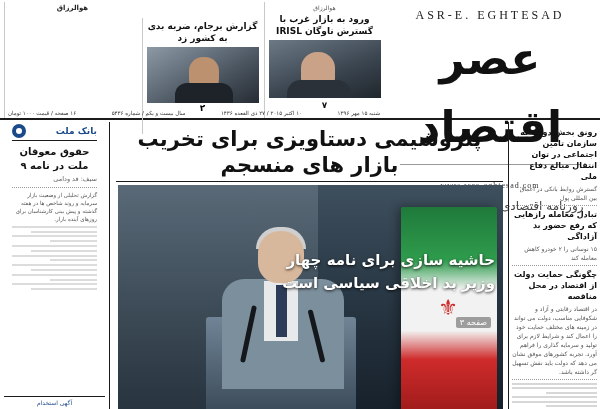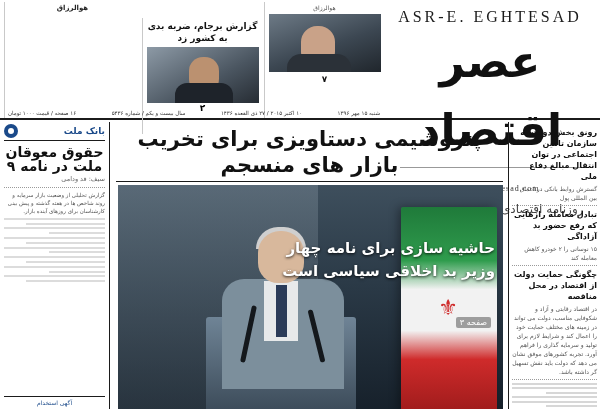--- a/index.html
+++ b/index.html
@@ -30,21 +30,21 @@
   }
   .mast-logo {
     position: absolute;
     top: 2px; right: 4px;
     width: 212px;
     height: 116px;
     text-align: center;
   }
   .mast-logo .latin {
     font-family: "Liberation Serif", serif;
-    font-size: 16px;
+    font-size: 12px;
     letter-spacing: 3px;
     color: #1b1b1b;
     margin-top: 6px;
   }
   .mast-logo .arabic {
     font-family: "DejaVu Sans", sans-serif;
     font-weight: bold;
     font-size: 44px;
     color: #111;
     line-height: 68px;
@@ -341,21 +341,21 @@
     position: absolute;
     left: 34px; top: 88px;
     width: 26px; height: 26px;
     color: #cf2b2b;
     font-size: 22px;
     text-align: center;
     line-height: 26px;
   }
   .overlay-head {
     position: absolute;
-    top: 52px; right: 8px;
+    top: 64px; right: 8px;
     width: 230px;
     color: #ffffff;
     font-size: 15px;
     font-weight: bold;
     line-height: 23px;
     text-align: right;
     text-shadow: 0 1px 3px rgba(0,0,0,.85);
     direction: rtl;
   }
   .overlay-page {
@@ -376,21 +376,21 @@
   }
 
   
   .col-left {
     position: absolute;
     top: 0; left: 0;
     width: 110px;
     height: 287px;
     border-right: 1px solid #1b1b1b;
     box-sizing: border-box;
-    padding: 2px 4px;
+    padding: 2px 12px;
     direction: rtl;
   }
   .brand-row {
     display: flex;
     align-items: center;
     justify-content: space-between;
     border-bottom: 1px solid #1b1b1b;
     padding-bottom: 2px;
   }
   .brand-row .bank {
@@ -407,21 +407,21 @@
   }
   .brand-row .mark::after {
     content: "";
     position: absolute;
     left: 4px; top: 4px;
     width: 6px; height: 6px;
     background: #fff;
     border-radius: 50%;
   }
   .left-head {
-    font-size: 14px;
+    font-size: 10px;
     font-weight: bold;
     color: #111;
     line-height: 14px;
     text-align: center;
     margin-top: 4px;
     direction: rtl;
   }
   .left-sub {
     font-size: 6.5px;
     color: #666;
@@ -463,20 +463,21 @@
     <div class="mast-logo">
       <div class="latin">ASR-E.          EGHTESAD</div>
       <div class="arabic">عصر اقتصاد</div>
       <div class="rule"></div>
       <div class="site">www.asre-eghtesad.com</div>
       <div class="tag">روزنامه اقتصادی، اجتماعی صبح ایران</div>
     </div>
 
     <div class="mast-center">
       <div class="kicker">هوالرزاق</div>
+      <div class="headline">ورود به بازار غرب با گسترش ناوگان IRISL</div>
       <div class="photo">
         <div class="face"></div>
         <div class="suit"></div>
       </div>
       <div class="pagenum">۷</div>
     </div>
 
     <div class="mast-left">
       <div class="headline" style="font-size:9px;font-weight:bold;color:#111;line-height:12px;direction:rtl;">گزارش برجام، ضربه بدی به کشور زد</div>
       <div class="photo2">

